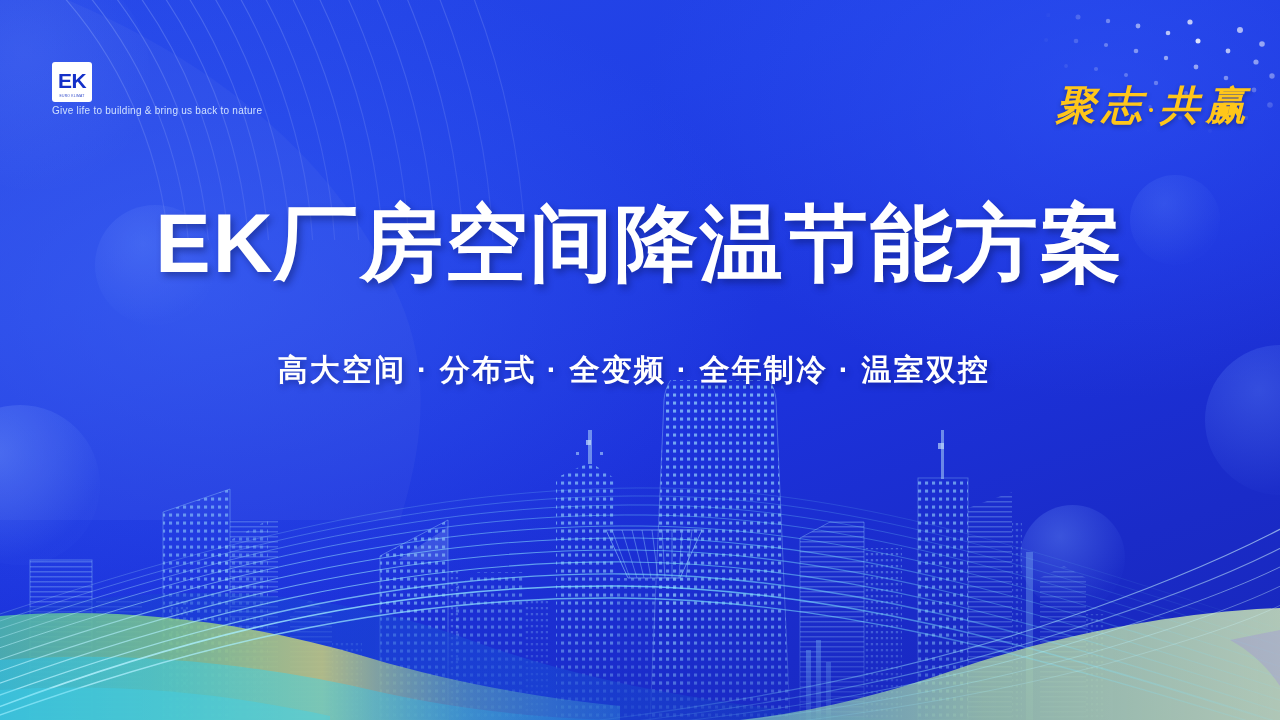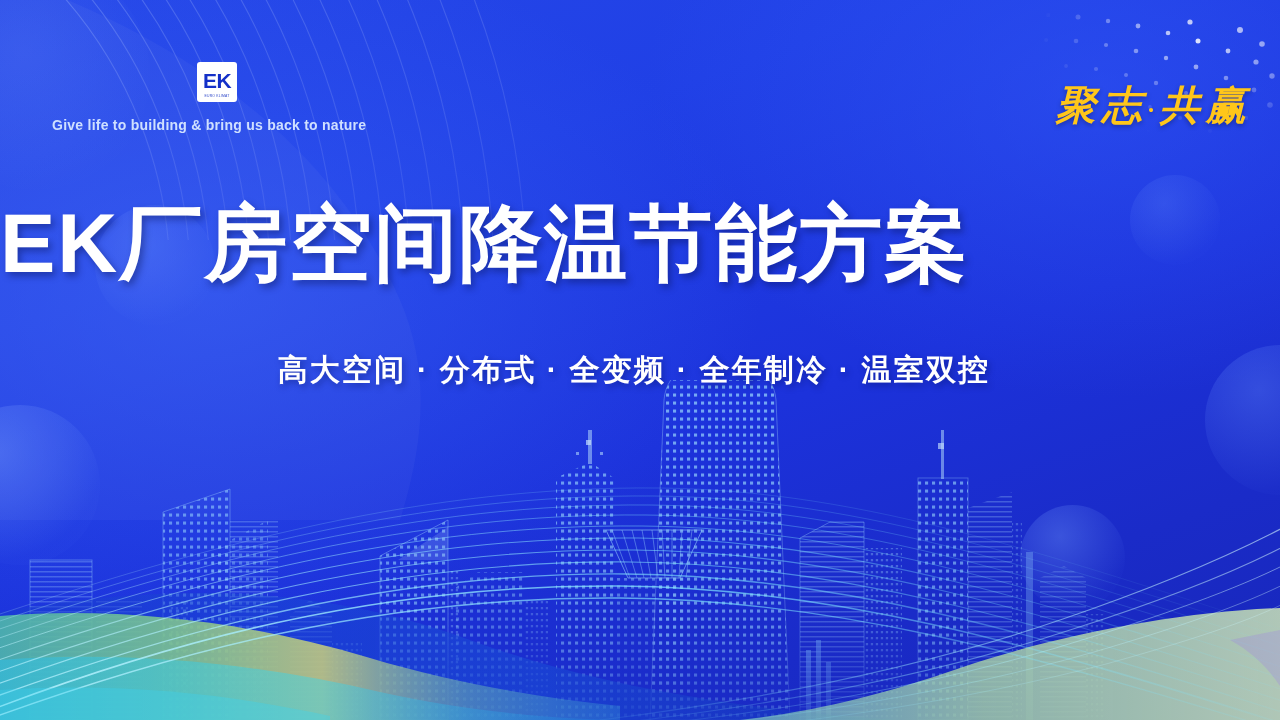--- a/index.html
+++ b/index.html
@@ -28,21 +28,21 @@
     background:radial-gradient(circle at 36% 30%,rgba(110,150,255,.30),rgba(80,120,255,.03) 72%);}
   .blob.b5{left:1130px;top:175px;width:90px;height:90px;
     background:radial-gradient(circle at 38% 32%,rgba(110,150,255,.22),rgba(80,120,255,.02) 72%);}
   .blob.b6{left:-80px;top:-40px;width:230px;height:230px;
     background:radial-gradient(circle at 45% 40%,rgba(110,150,255,.16),rgba(80,120,255,.01) 72%);}
 
   .layer{position:absolute;left:0;top:0;width:1280px;height:720px;pointer-events:none;}
 
   
   .logo{position:absolute;left:52px;top:62px;width:330px;}
-  .logo-row{display:flex;align-items:center;gap:25px;flex-direction:column;}
+  .logo-row{display:flex;align-items:center;gap:25px;}
   .logo-mark{
     width:40px;height:40px;background:#ffffff;border-radius:3px;
     display:flex;align-items:center;justify-content:center;
     color:#1430c8;font-weight:bold;font-size:21px;letter-spacing:-.5px;
     line-height:1;position:relative;
   }
   .logo-mark .mk{position:relative;top:-2px;}
   .logo-mark .mk-sub{
     position:absolute;left:0;right:0;bottom:4px;text-align:center;
     font-size:3.4px;letter-spacing:.2px;color:#2a44c8;font-weight:normal;
@@ -53,36 +53,36 @@
   }
   .logo-word .reg{
     font-size:10px;vertical-align:super;font-weight:normal;margin-left:3px;opacity:.95;
   }
   .tagline-cn{
     margin-top:8px;color:#ffffff;font-size:13.5px;letter-spacing:.5px;
     white-space:nowrap;font-weight:500;
   }
   .tagline-cn .tm{font-size:8px;vertical-align:super;}
   .tagline-en{
-    margin-top:15px;color:#cfe0ff;font-size:14px;letter-spacing:.25px;white-space:nowrap;font-weight:bold;
+    margin-top:3px;color:#cfe0ff;font-size:10px;letter-spacing:.25px;white-space:nowrap;
   }
 
   
   .slogan{
     position:absolute;right:28px;top:78px;
     font-family:"Liberation Serif","DejaVu Serif",serif;
     font-size:40px;font-weight:bold;font-style:italic;
     color:#ffc61a;letter-spacing:6px;white-space:nowrap;
     text-shadow:0 2px 5px rgba(0,0,0,.30);
   }
   .slogan .sep{font-size:25px;vertical-align:middle;}
 
   
   .headline{
-    position:absolute;left:0;right:0;top:198px;
+    position:absolute;left:0;right:0;top:198px;text-align:center;
     color:#ffffff;font-size:83px;font-weight:bold;letter-spacing:2px;
     line-height:1.1;white-space:nowrap;
     text-shadow:3px 4px 7px rgba(6,16,80,.42);
   }
   .subhead{
     position:absolute;left:0;right:12px;top:350px;text-align:center;
     color:#ffffff;font-size:30px;font-weight:bold;letter-spacing:2.2px;
     white-space:nowrap;text-shadow:2px 3px 6px rgba(6,16,80,.40);
   }
 </style>

